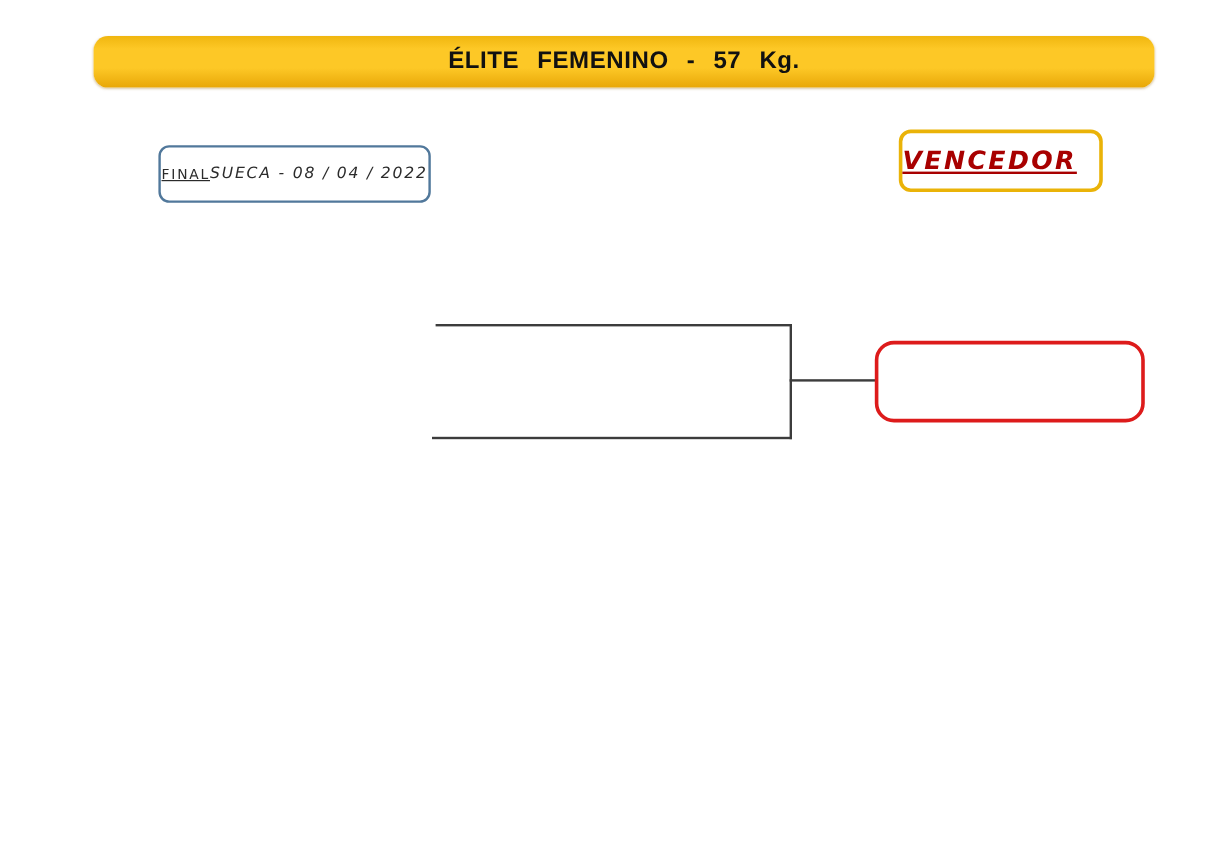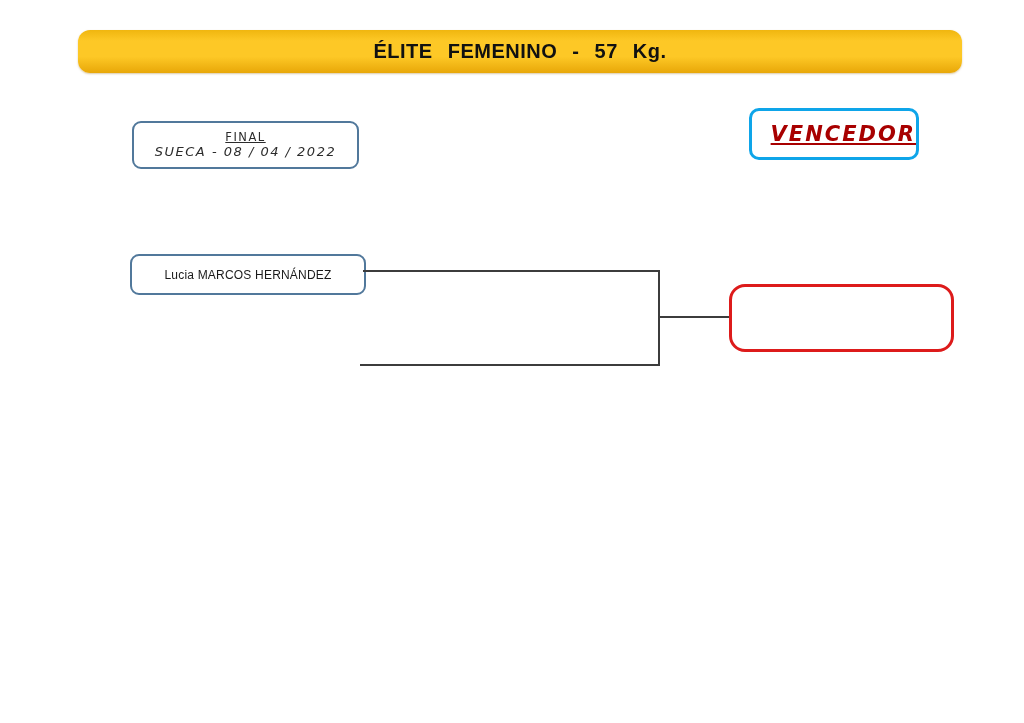--- a/index.html
+++ b/index.html
@@ -43,21 +43,21 @@
   .event-box {
     position: absolute;
     left: 132px;
     top: 121px;
     width: 223px;
     height: 44px;
     border: 2px solid #51789b;
     border-radius: 9px;
     background: #ffffff;
     display: flex;
-    flex-direction: column;
+    flex-direction: row;
     align-items: center;
     justify-content: center;
     font-family: "DejaVu Sans", sans-serif;
     color: #2b2b2b;
   }
   .event-round {
     font-size: 11.5px;
     letter-spacing: 1.5px;
     text-decoration: underline;
     line-height: 1.25;
@@ -69,26 +69,26 @@
     line-height: 1.25;
   }
 
   
   .vencedor-box {
     position: absolute;
     left: 749px;
     top: 108px;
     width: 164px;
     height: 46px;
-    border: 3px solid #0ea5e9;
+    border: 3px solid #eab308;
     border-radius: 10px;
     background: #ffffff;
     display: flex;
     align-items: center;
-    justify-content: flex-end;
+    justify-content: flex-start;
   }
   .vencedor-text {
     font-family: "DejaVu Sans", sans-serif;
     font-size: 21px;
     font-weight: bold;
     font-style: italic;
     color: #a80000;
     letter-spacing: 2px;
     text-decoration: underline;
     text-decoration-thickness: 2px;
@@ -150,23 +150,20 @@
 
   <div class="event-box">
     <span class="event-round">FINAL</span>
     <span class="event-venue">SUECA - 08 / 04 / 2022</span>
   </div>
 
   <div class="vencedor-box">
     <span class="vencedor-text">VENCEDOR</span>
   </div>
 
-  <div class="player-box player-1">
-    <span>Lucia MARCOS HERNÁNDEZ</span>
-  </div>
 
 
   <div class="bracket-line line-top"></div>
   <div class="bracket-line line-bottom"></div>
   <div class="bracket-line line-vertical"></div>
   <div class="bracket-line line-mid"></div>
 
   <div class="winner-box">
     <span></span>
   </div>

